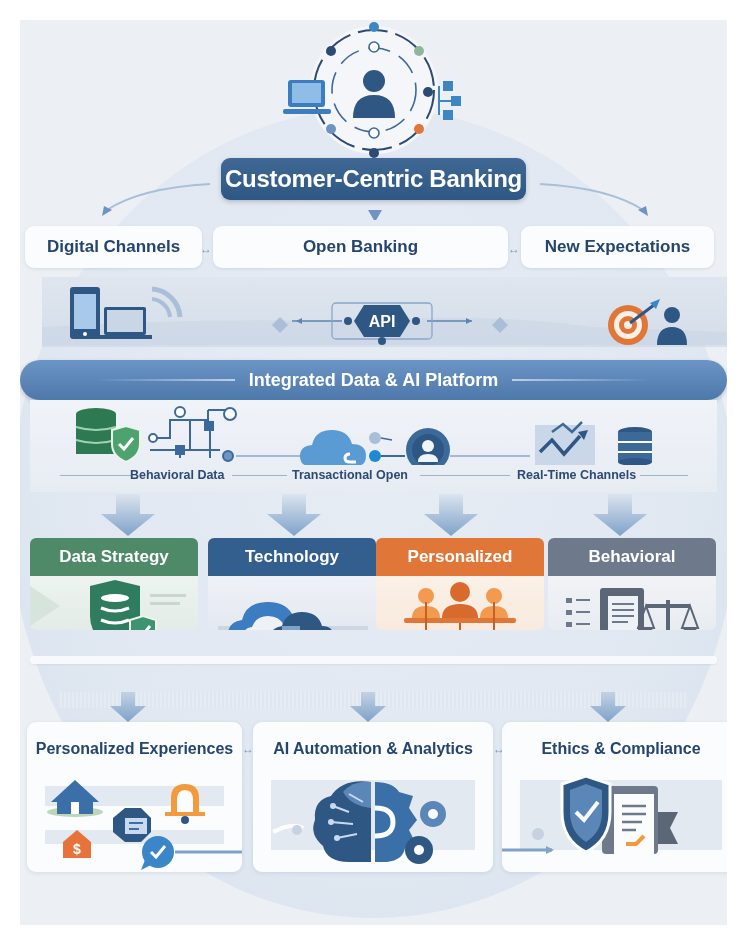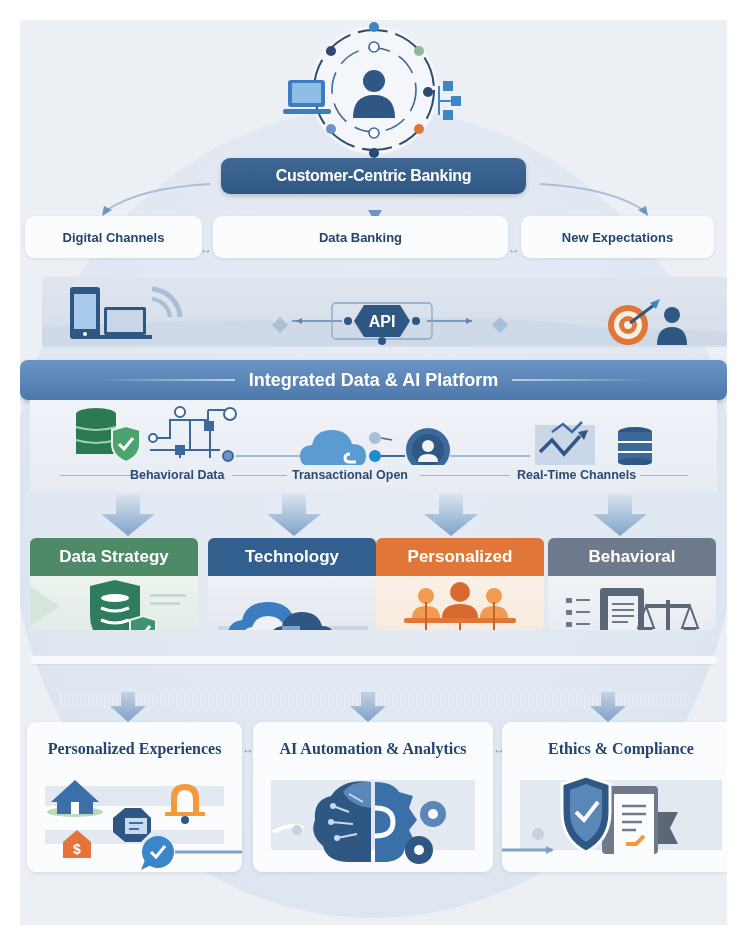--- a/index.html
+++ b/index.html
@@ -16,45 +16,45 @@
     background: radial-gradient(ellipse at 50% 40%, #e6ecf4 0%, #dfe7f1 60%, #d3dfec 100%);
     opacity: 0.9;
   }
   .abs { position: absolute; }
 
   
   .hub { position: absolute; left: 259px; top: 0px; width: 190px; height: 150px; }
 
   
   .title-pill {
-    position: absolute; left: 201px; top: 138px; width: 305px; height: 36px;
+    position: absolute; left: 201px; top: 138px; width: 305px; height: 42px;
     background: linear-gradient(#3f6894, #2f5784);
-    border-radius: 9px; color: #fff; font-weight: bold; font-size: 16px;
+    border-radius: 9px; color: #fff; font-weight: bold; font-size: 24px;
     display: flex; align-items: center; justify-content: center;
     letter-spacing: -0.3px; box-shadow: 0 2px 4px rgba(40,60,90,0.25);
   }
 
   .top-box {
-    position: absolute; top: 196px; height: 42px; background: #fbfcfe;
-    border-radius: 9px; color: #25456e; font-weight: bold; font-size: 13px;
+    position: absolute; top: 206px; height: 42px; background: #fbfcfe;
+    border-radius: 9px; color: #25456e; font-weight: bold; font-size: 17px;
     display: flex; align-items: center; justify-content: center;
     box-shadow: 0 1px 3px rgba(60,80,110,0.12);
   }
   .dbl-arrow { position: absolute; color: #7e9cc0; font-size: 12px; }
 
   .strip {
     position: absolute; left: 22px; top: 257px; width: 685px; height: 68px;
     background: linear-gradient(#dfe6ef, #d4dde9);
   }
 
   
   .platform {
     position: absolute; left: 0px; top: 340px; width: 707px; height: 40px;
     background: linear-gradient(#6b95c5, #4d78aa);
-    border-radius: 8px; color: #fff; font-weight: bold; font-size: 18px;
+    border-radius: 20px; color: #fff; font-weight: bold; font-size: 18px;
     display: flex; align-items: center; justify-content: center;
     box-shadow: 0 2px 4px rgba(40,60,90,0.25);
   }
   .platform .line { height: 2px; width: 140px; background: linear-gradient(90deg, rgba(255,255,255,0), rgba(255,255,255,0.6)); margin: 0 14px; }
   .platform .line.r { background: linear-gradient(90deg, rgba(255,255,255,0.6), rgba(255,255,255,0)); }
 
   .data-area {
     position: absolute; left: 10px; top: 380px; width: 687px; height: 92px;
     background: linear-gradient(#f0f3f8, #e7ecf3);
   }
@@ -71,21 +71,21 @@
   .pillar-base { position: absolute; left: 10px; top: 636px; width: 687px; height: 8px; background: #f7f9fc; border-radius: 3px; box-shadow: 0 1px 2px rgba(0,0,0,0.06); }
 
   .band-dots { position: absolute; left: 38px; top: 672px; width: 630px; height: 16px;
     background: repeating-linear-gradient(90deg, #dfe5ee 0 2px, #e8edf4 2px 4px); opacity: 0.8; }
 
   
   .outcome {
     position: absolute; top: 702px; height: 150px; background: #fbfcfe; border-radius: 9px;
     box-shadow: 0 1px 4px rgba(60,80,110,0.12);
   }
-  .outcome-title { position: absolute; top: 18px; left: 0; right: 0; text-align: center; color: #25456e; font-weight: bold; font-size: 16px; font-family: Liberation Serif, serif; }
+  .outcome-title { position: absolute; top: 18px; left: 0; right: 0; text-align: center; color: #25456e; font-weight: bold; font-size: 16px; }
   .outcome-strip { position: absolute; left: 18px; right: 18px; top: 58px; height: 70px; background: #e3e9f1; }
 </style>
 </head>
 <body>
 
 <div class="panel">
   <div class="ellipse-bg"></div>
 
   <svg class="hub" viewBox="0 0 190 150">
     <circle cx="95" cy="70" r="64" fill="#f4f6fa"></circle>
@@ -116,21 +116,21 @@
     <polygon points="22,46 24,36 32,40" fill="#6f94c4"></polygon>
     <path d="M460 14 Q530 18 563 40" fill="none" stroke="#a9bfd7" stroke-width="2"></path>
     <polygon points="568,46 566,36 558,40" fill="#6f94c4"></polygon>
     <polygon points="288,40 302,40 295,52" fill="#6f94c4"></polygon>
   </svg>
 
   <div class="title-pill">Customer-Centric Banking</div>
 
   <div class="top-box" style="left:5px;width:177px">Digital Channels</div>
   <span class="dbl-arrow" style="left:180px;top:222px">↔</span>
-  <div class="top-box" style="left:193px;width:295px">Data Banking</div>
+  <div class="top-box" style="left:193px;width:295px">Open Banking</div>
   <span class="dbl-arrow" style="left:488px;top:222px">↔</span>
   <div class="top-box" style="left:501px;width:193px">New Expectations</div>
 
   <div class="strip"></div>
 
   <svg class="abs" style="left:22px;top:257px;width:685px;height:70px" viewBox="0 0 685 70">
     <path d="M0 50 Q200 40 300 45 Q450 35 550 50 L685 55 L685 70 L0 70 Z" fill="#cad6e4" opacity="0.6"></path>
 
     <g>
       <rect x="28" y="10" width="30" height="52" rx="3" fill="#2f5784"></rect>

